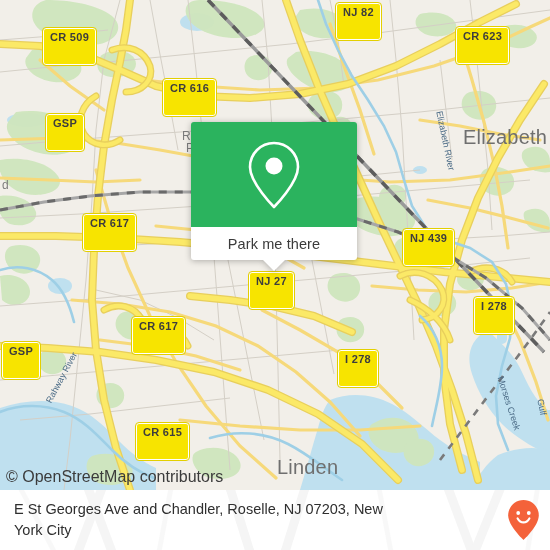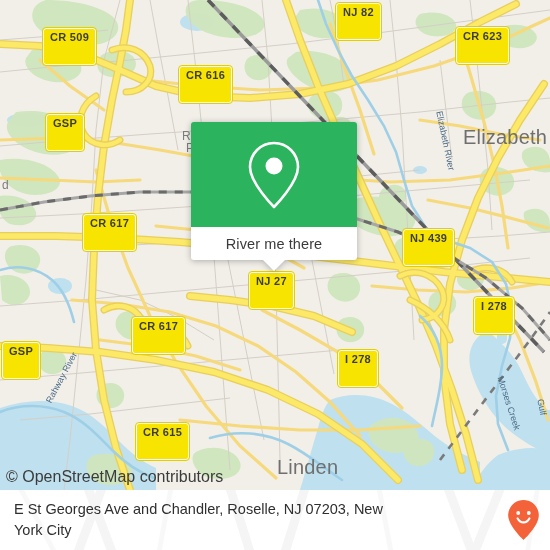--- a/index.html
+++ b/index.html
@@ -354,21 +354,21 @@
 
     <div class="map-label city-label" style="left:277px;top:456px;">Linden</div>
     <div class="map-label city-label" style="left:463px;top:126px;">Elizabeth</div>
 
     <div class="map-label water-label" style="left:444px;top:110px;transform:rotate(78deg);transform-origin:left top;">Elizabeth River</div>
     <div class="map-label water-label" style="left:44px;top:400px;transform:rotate(-62deg);transform-origin:left top;">Rahway River</div>
     <div class="map-label water-label" style="left:505px;top:375px;transform:rotate(72deg);transform-origin:left top;">Morses Creek</div>
     <div class="map-label water-label" style="left:545px;top:398px;transform:rotate(78deg);transform-origin:left top;">Gulf</div>
 
     <div class="shield" style="left:43px;top:28px;">CR 509</div>
-    <div class="shield" style="left:163px;top:66px;margin-left:16px;">CR 616</div>
+    <div class="shield" style="left:163px;top:79px;">CR 616</div>
     <div class="shield" style="left:336px;top:3px;">NJ 82</div>
     <div class="shield" style="left:456px;top:27px;">CR 623</div>
     <div class="shield" style="left:46px;top:114px;">GSP</div>
     <div class="shield" style="left:83px;top:214px;">CR 617</div>
     <div class="shield" style="left:403px;top:229px;">NJ 439</div>
     <div class="shield" style="left:249px;top:272px;">NJ 27</div>
     <div class="shield" style="left:474px;top:297px;">I 278</div>
     <div class="shield" style="left:132px;top:317px;">CR 617</div>
     <div class="shield" style="left:338px;top:350px;">I 278</div>
     <div class="shield" style="left:2px;top:342px;">GSP</div>
@@ -377,21 +377,21 @@
     <div class="osm-credit">© OpenStreetMap contributors</div>
 
     <div class="popup">
       <div class="popup-head">
         <svg class="pin-icon" width="56" height="72" viewBox="0 0 56 72">
           <path d="M28,4 C14.7,4 4,14.7 4,28 C4,44 28,68 28,68 C28,68 52,44 52,28 C52,14.7 41.3,4 28,4 Z" fill="none" stroke="#ffffff" stroke-width="2.6" stroke-linejoin="round"></path>
           <circle cx="28" cy="27" r="8.5" fill="#ffffff"></circle>
         </svg>
       </div>
       <div class="popup-foot">
-        <span class="popup-foot-label">River me there</span>
+        <span class="popup-foot-label">Park me there</span>
       </div>
       <div class="popup-tail"></div>
     </div>
 
   </div>
 
   <div class="footer">
     <svg class="footer-watermark" width="550" height="120" viewBox="0 0 550 120">
       <g stroke="#ededed" stroke-width="9" fill="none">
         <path d="M70,-20 L130,140"></path>

